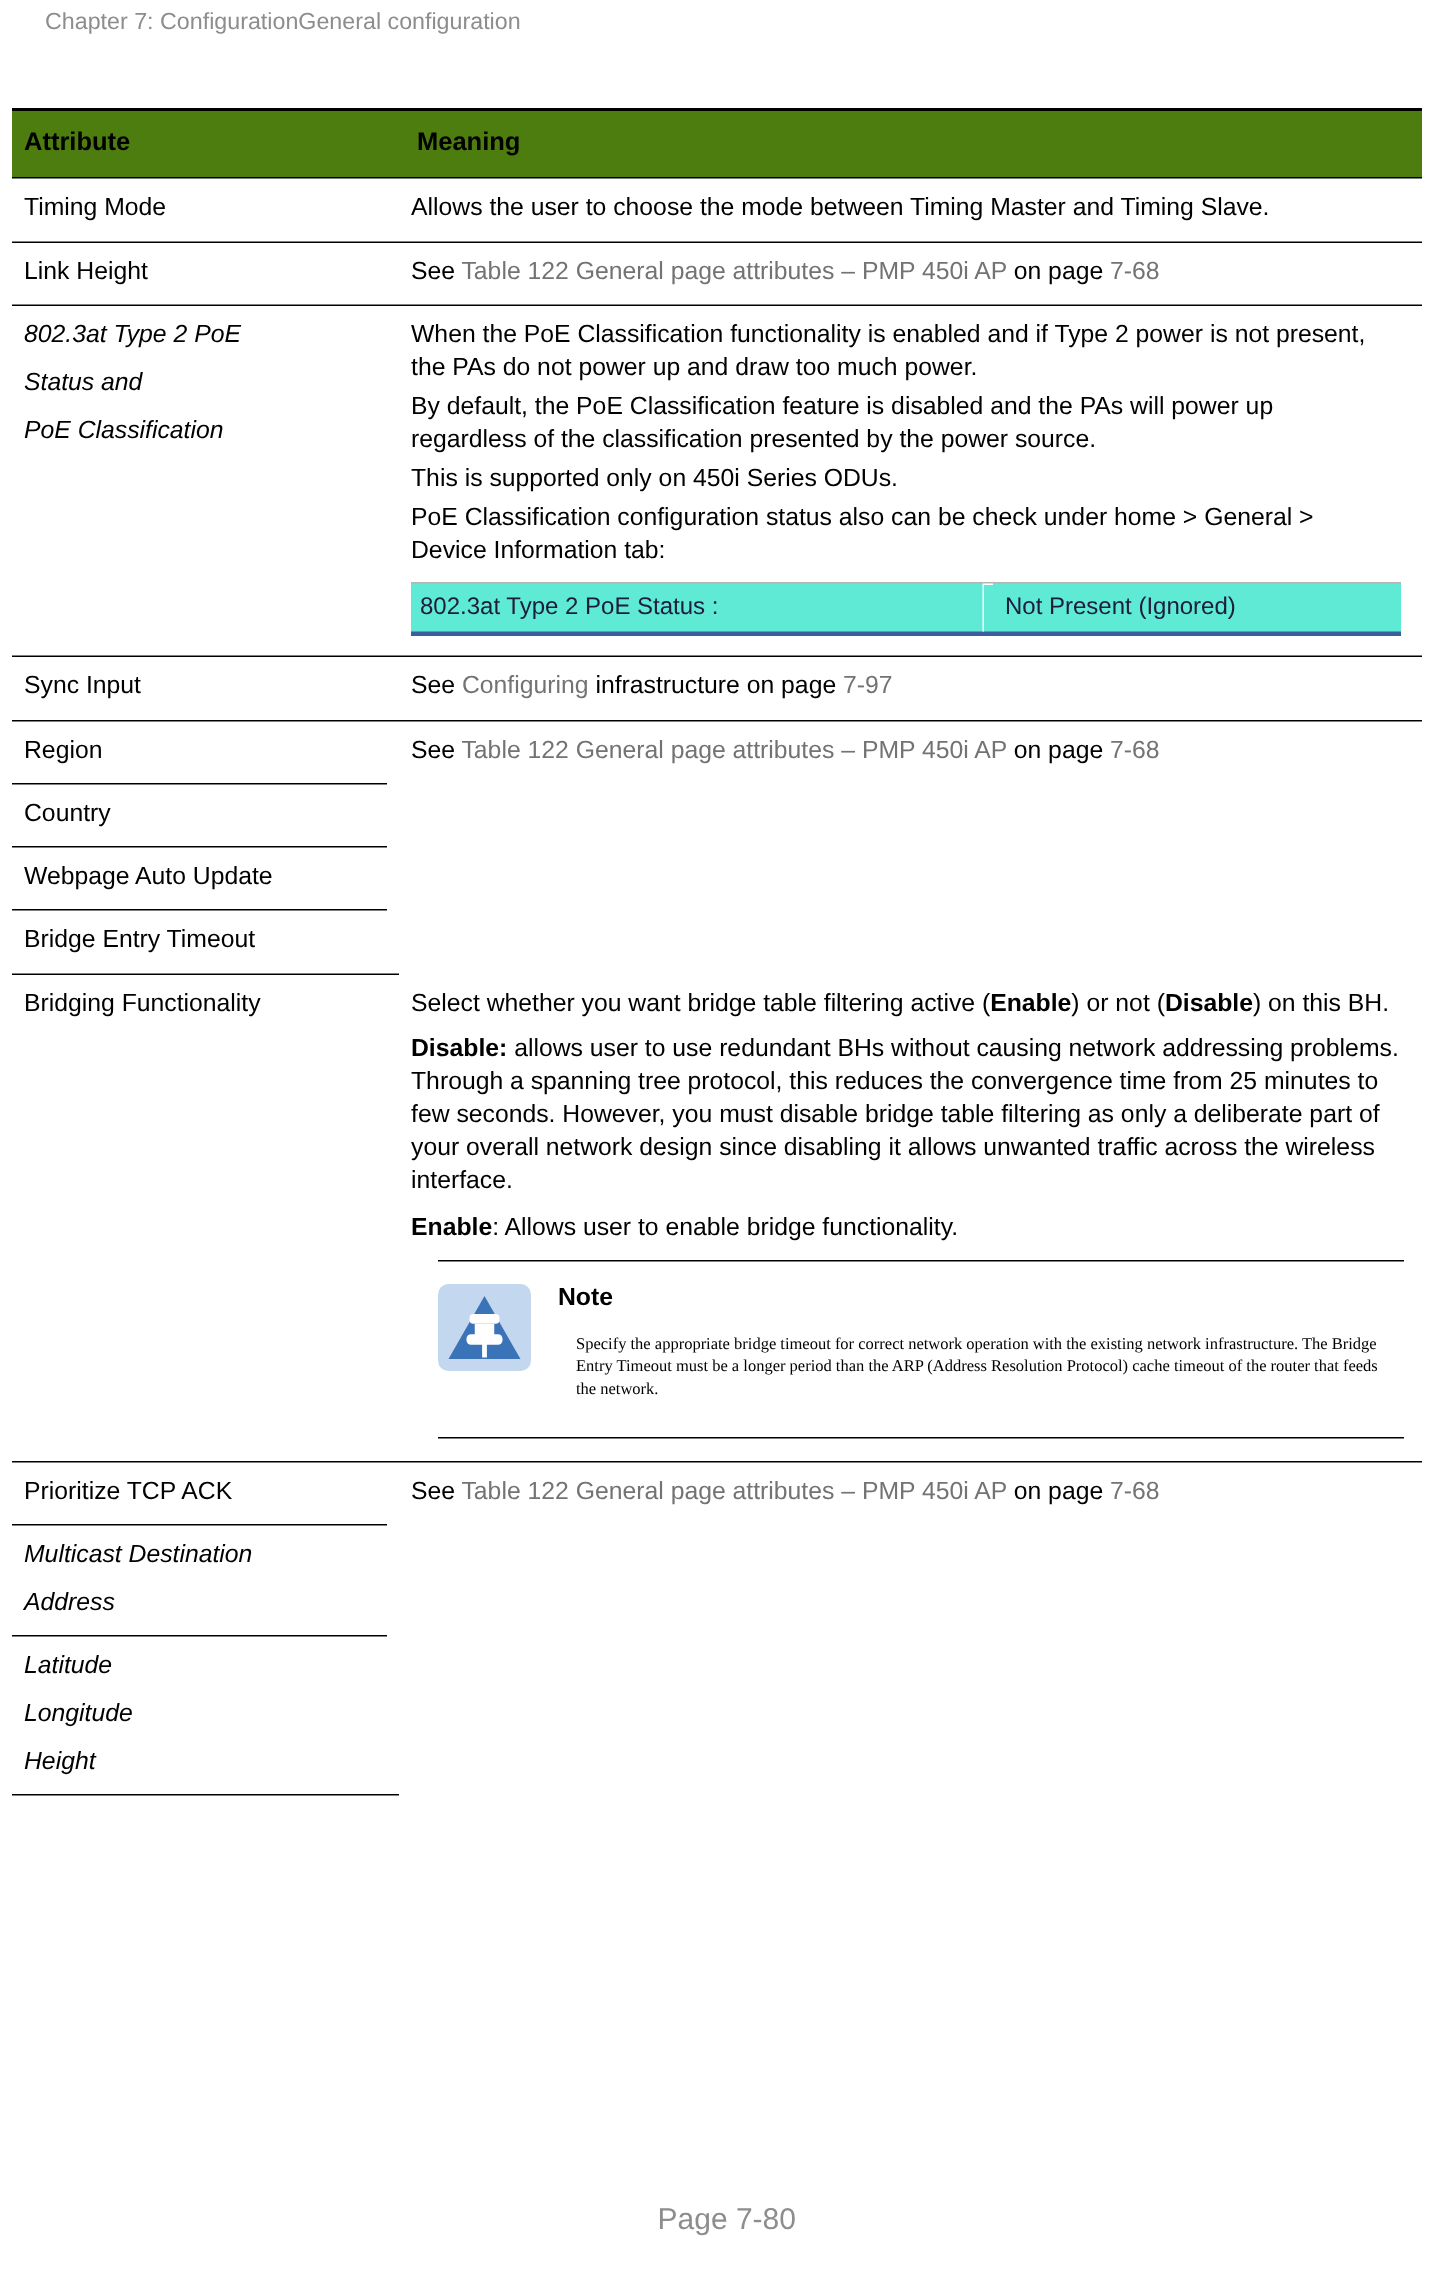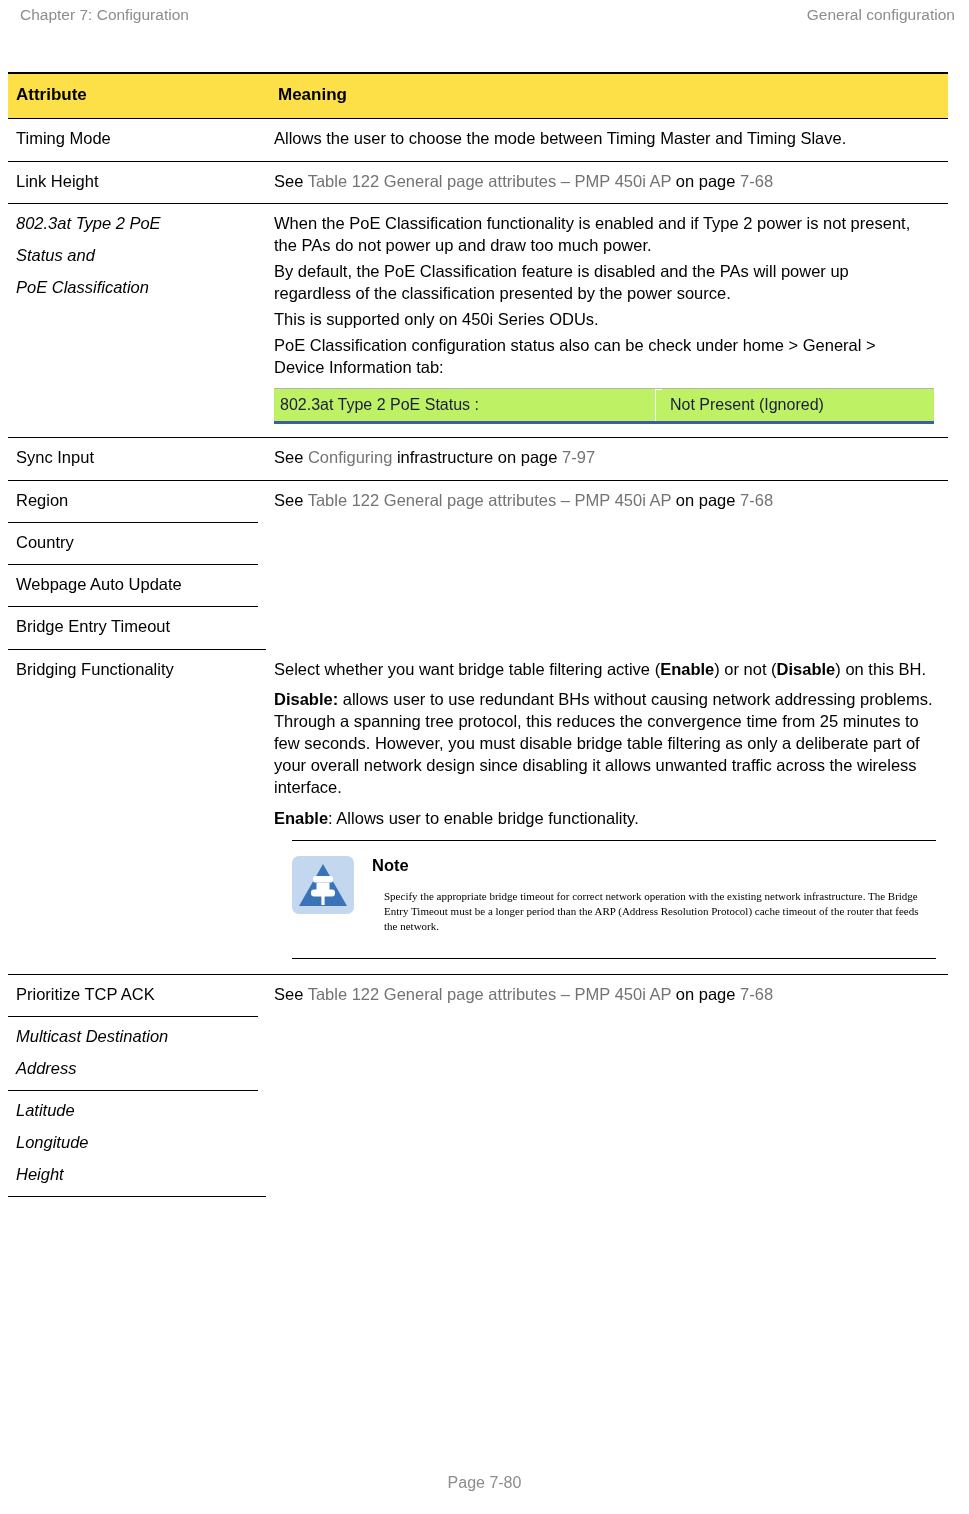--- a/index.html
+++ b/index.html
@@ -18,22 +18,21 @@
 
   
   .run-head {
     position: absolute;
     top: 0;
     left: 0;
     width: 969px;
     height: 26px;
     display: flex;
     align-items: center;
-    justify-content: space-between;
-    padding: 4px 14px 0 20px;
+    padding: 4px 14px 0 30px;
     box-sizing: border-box;
     font-size: 15.5px;
     color: #8d8d8d;
   }
   .run-head .rh-left  { text-align: left; }
   .run-head .rh-right { text-align: right; }
 
   
   .tbl-wrap {
     position: absolute;
@@ -52,21 +51,21 @@
   table.doc col.c-mean { width: 682px; }
 
   table.doc th, table.doc td {
     vertical-align: top;
     padding: 9px 10px 11px 8px;
     box-sizing: border-box;
   }
 
   
   tr.hdr th {
-    background: #fde047;
+    background: #4d7c0f;
     font-weight: bold;
     font-size: 17px;
     border-top: 2.5px solid #000;
     border-bottom: 1.5px solid #000;
     padding-top: 10px;
     padding-bottom: 11px;
     text-align: left;
   }
   tr.hdr th.mean-h { padding-left: 12px; }
   tr.row-sep > td { border-bottom: 1.5px solid #000; }
@@ -102,21 +101,21 @@
 
   
   .stack-line { display: block; margin-bottom: 10px; font-style: italic; }
   .stack-line:last-child { margin-bottom: 0; }
 
   
   .poe-shot {
     margin-top: 9px;
     margin-bottom: 2px;
     width: 660px;
-    background: #bef264;
+    background: #5eead4;
     border-top: 1px solid #b4b4b4;
     border-bottom: 3px solid #3a5f9e;
     display: flex;
     align-items: center;
     font-family: "Liberation Sans", sans-serif;
     font-size: 16px;
     color: #1c1c3c;
     position: relative;
   }
   .poe-shot .poe-label {
@@ -176,21 +175,21 @@
     font-family: Liberation Serif, serif;
   }
 
   
   .pg-foot {
     position: absolute;
     left: 0;
     bottom: 22px;
     width: 969px;
     text-align: center;
-    font-size: 16px;
+    font-size: 20px;
     color: #8d8d8d;
   }
 </style>
 </head>
 <body>
 
 <div class="run-head">
   <span class="rh-left">Chapter 7:  Configuration</span>
   <span class="rh-right">General configuration</span>
 </div>

